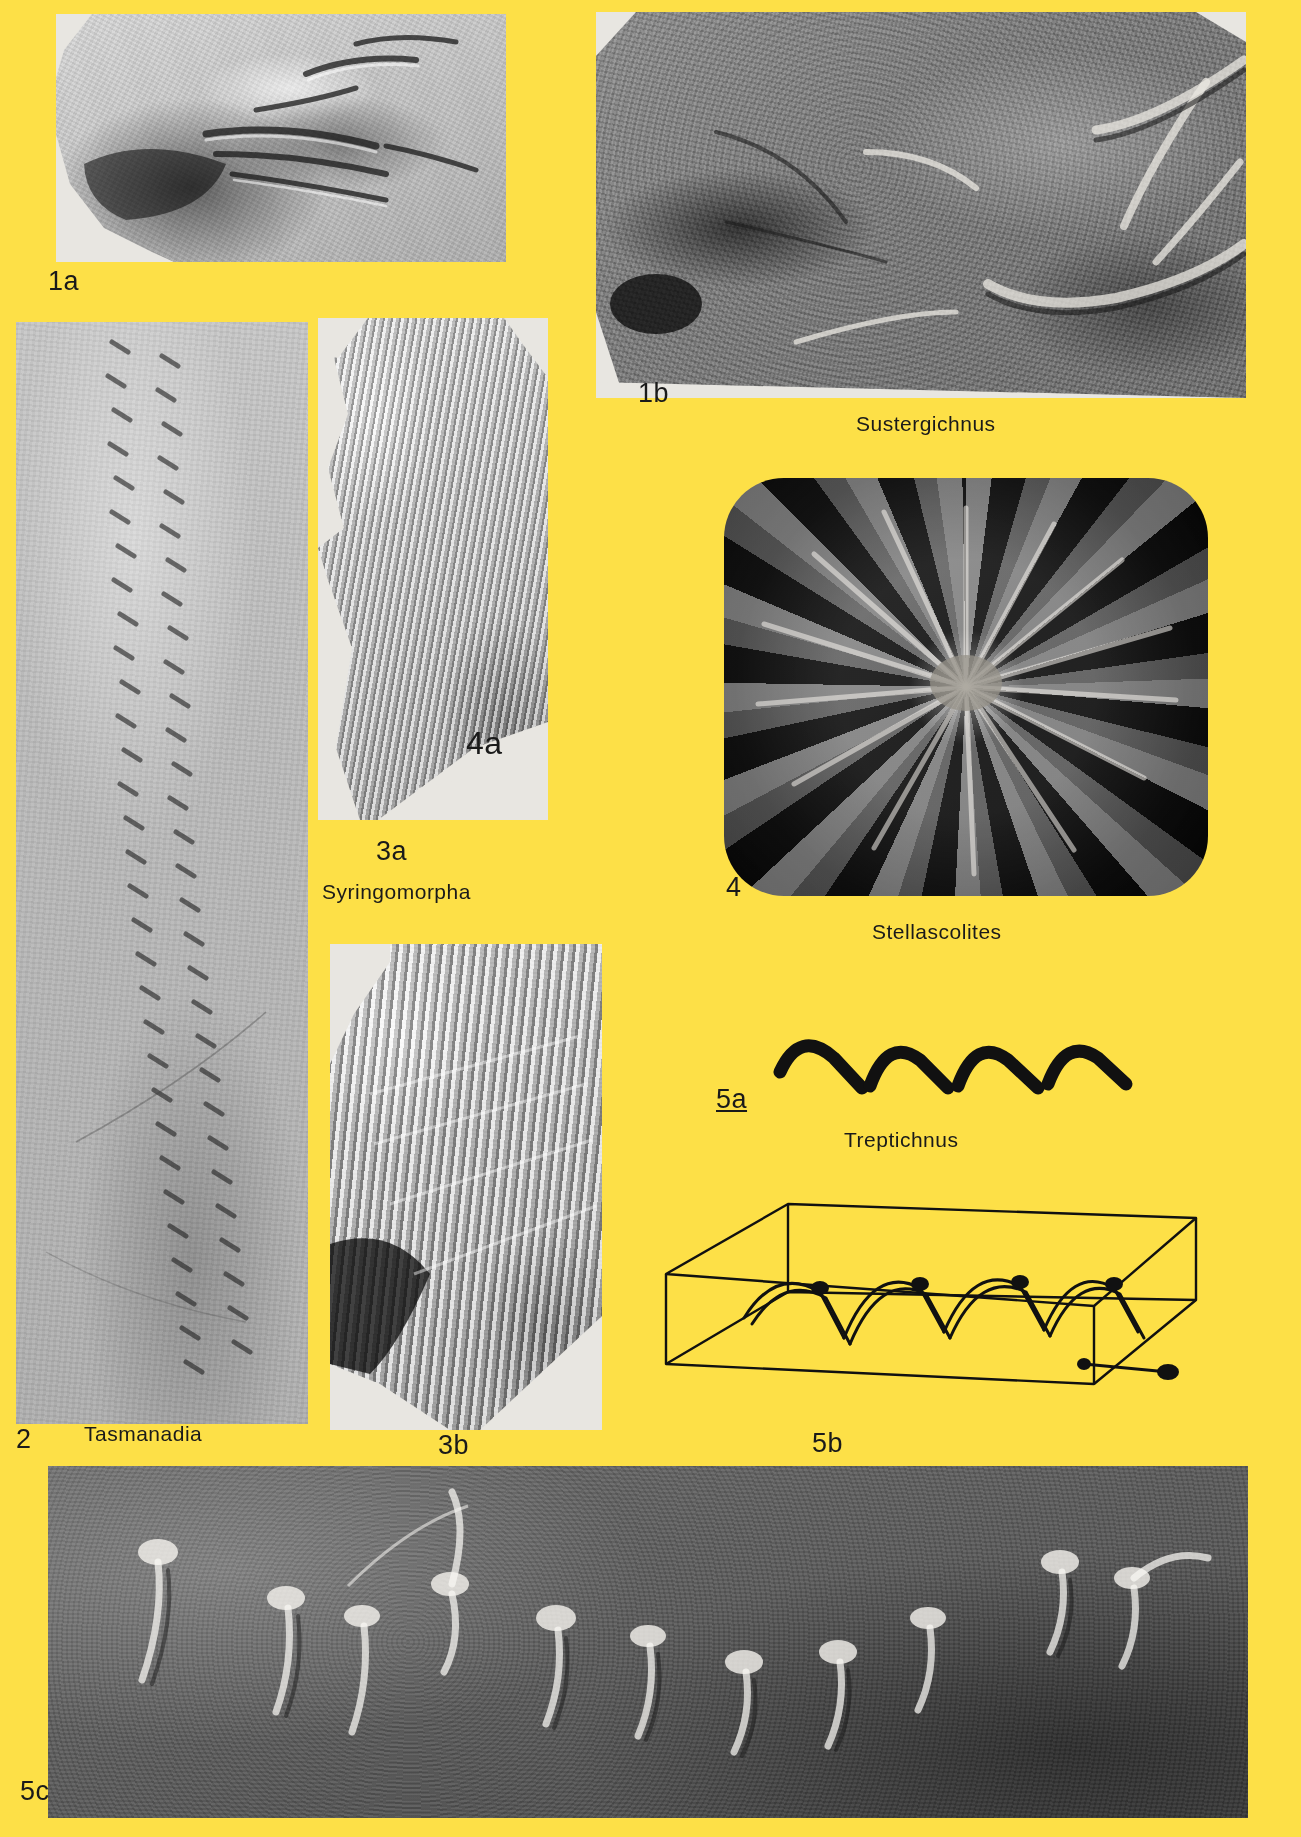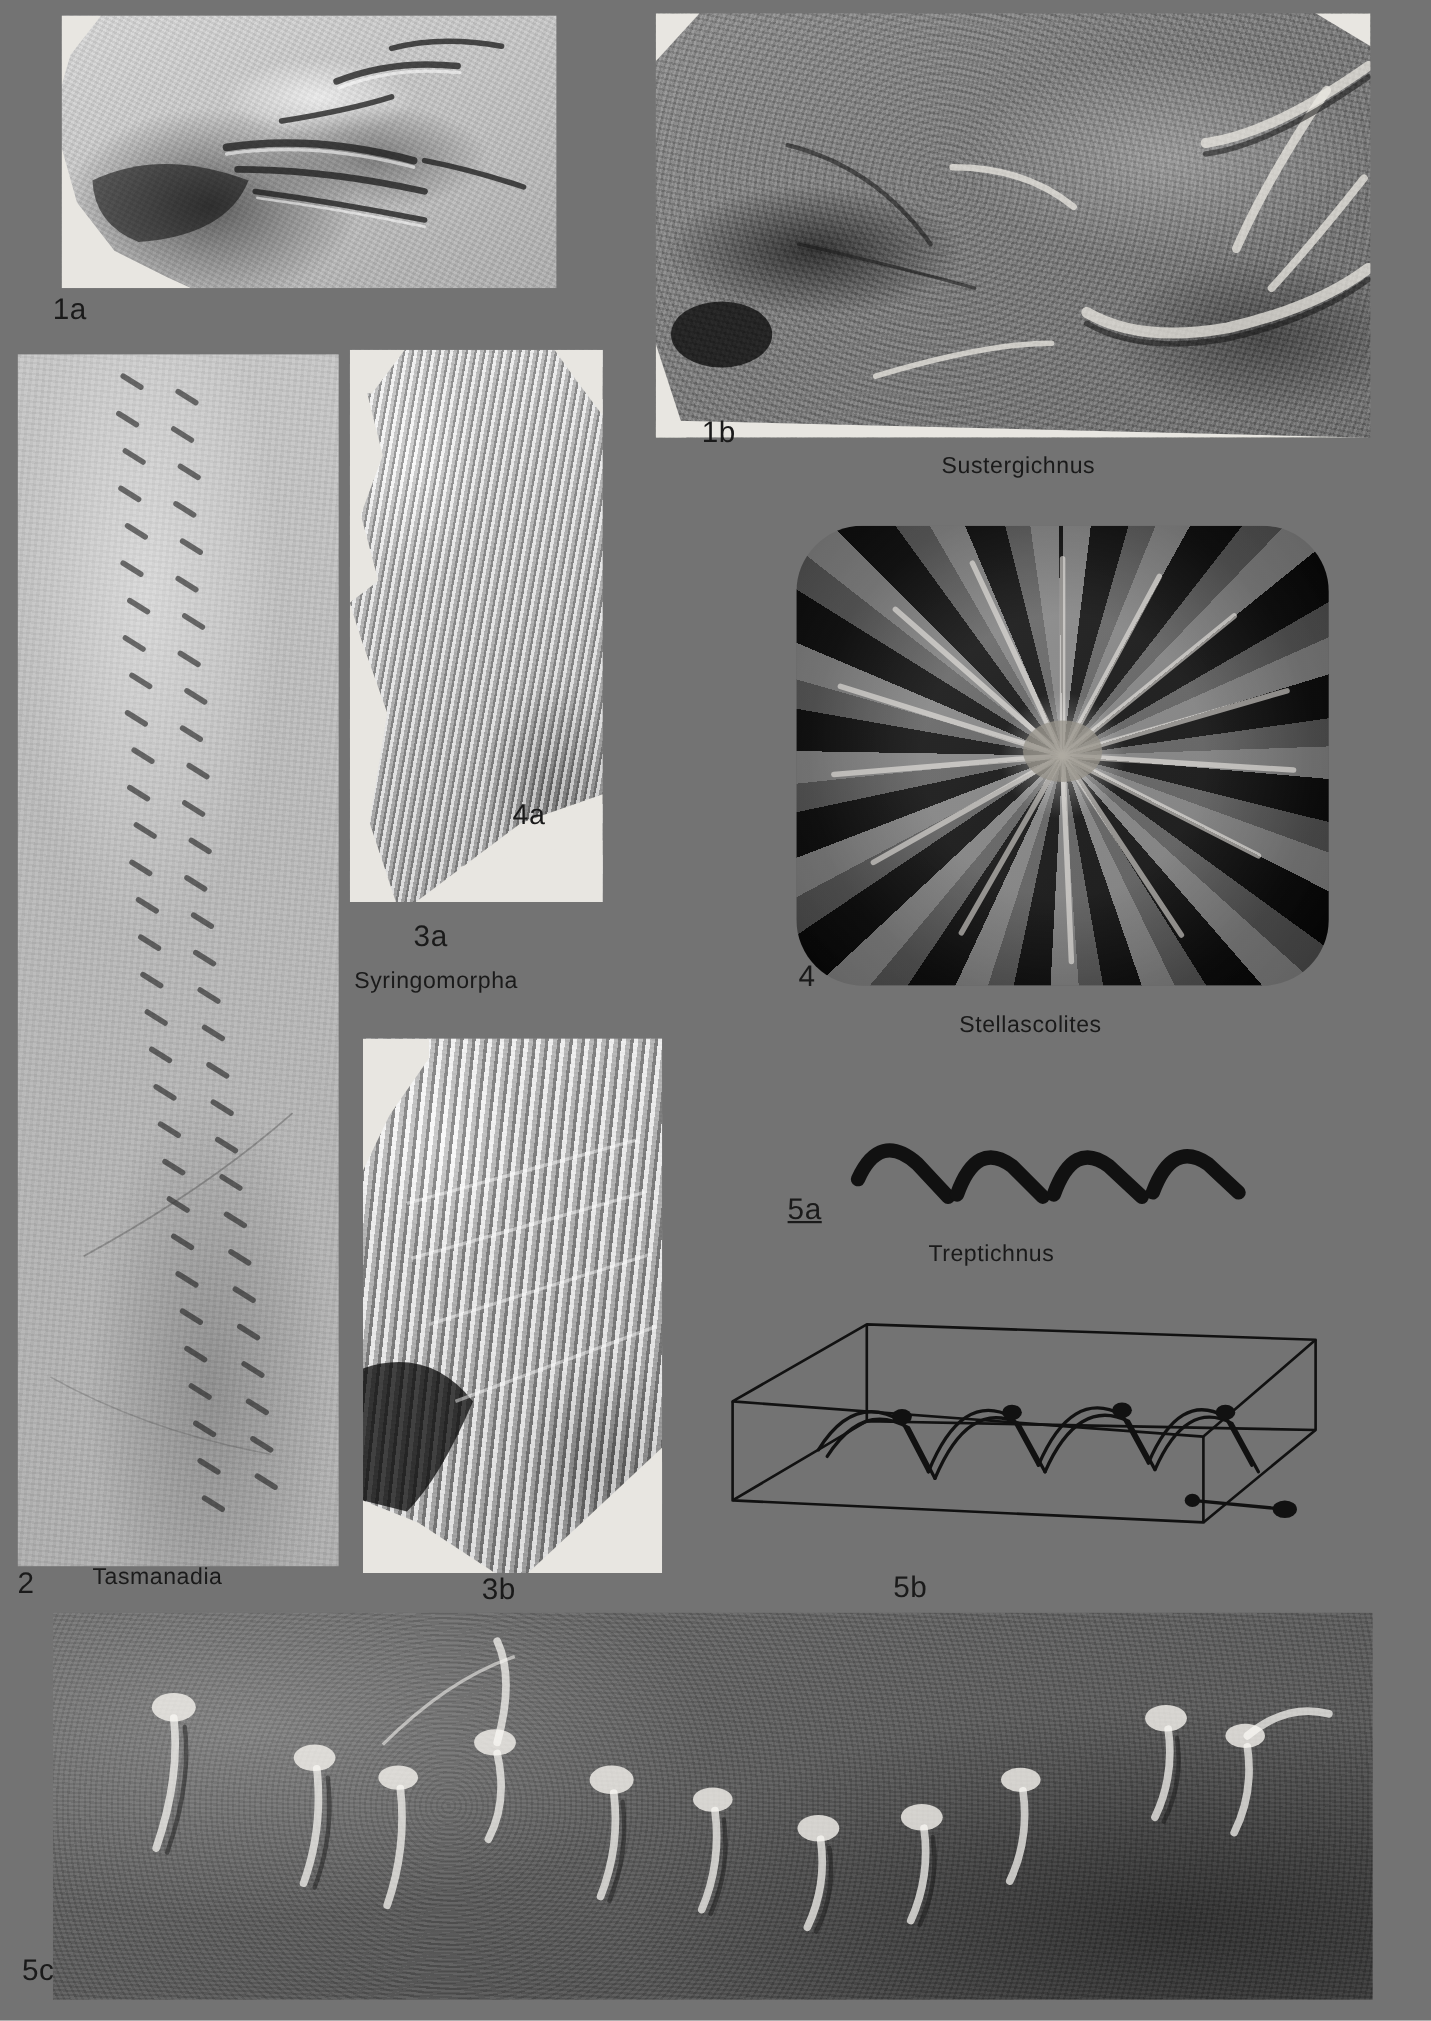--- a/index.html
+++ b/index.html
@@ -7,21 +7,21 @@
     padding: 0;
     background: #ffffff;
   }
   body {
     font-family: "Liberation Sans", sans-serif;
   }
   #plate {
     position: relative;
     width: 1301px;
     height: 1837px;
-    background: #737373;
+    background: #fde047;
     overflow: hidden;
   }
   .fig {
     position: absolute;
     overflow: hidden;
   }
   .cap {
     position: absolute;
     color: #1a1a1a;
     font-size: 27px;
@@ -270,21 +270,21 @@
     <svg class="overlay" viewBox="0 0 230 502" preserveAspectRatio="none">
 
       <path d="M0,0 L50,0 L20,40 L0,36 Z" fill="#e8e6e1"></path>
       <path d="M0,0 L0,230 L26,210 L10,150 L30,96 L16,40 L44,0 Z" fill="#e8e6e1"></path>
       <path d="M0,230 L0,502 L42,502 L18,430 L34,330 L10,262 Z" fill="#e8e6e1"></path>
       <path d="M186,0 L230,0 L230,60 L206,28 Z" fill="#e8e6e1"></path>
       <path d="M156,430 L230,404 L230,502 L60,502 Z" fill="#e8e6e1"></path>
       <path d="M100,470 L230,446 L230,502 L96,502 Z" fill="#e8e6e1"></path>
     </svg>
   </div>
-  <div class="cap" style="left:466px; top:725px; font-size:26px;">4a</div>
+  <div class="cap" style="left:466px; top:725px; font-size:32px;">4a</div>
   <div class="cap" style="left:376px; top:836px;">3a</div>
   <div class="cap name" style="left:322px; top:880px;">Syringomorpha</div>
 
   <div class="fig" style="left:330px; top:944px; width:272px; height:486px;">
     <div class="rock rock-3">
       <div class="ribs b"></div>
     </div>
     <svg class="overlay" viewBox="0 0 272 486" preserveAspectRatio="none">
 
       <path d="M0,300 Q60,280 100,330 Q70,400 40,430 L0,420 Z" fill="rgba(10,10,10,0.75)"></path>

